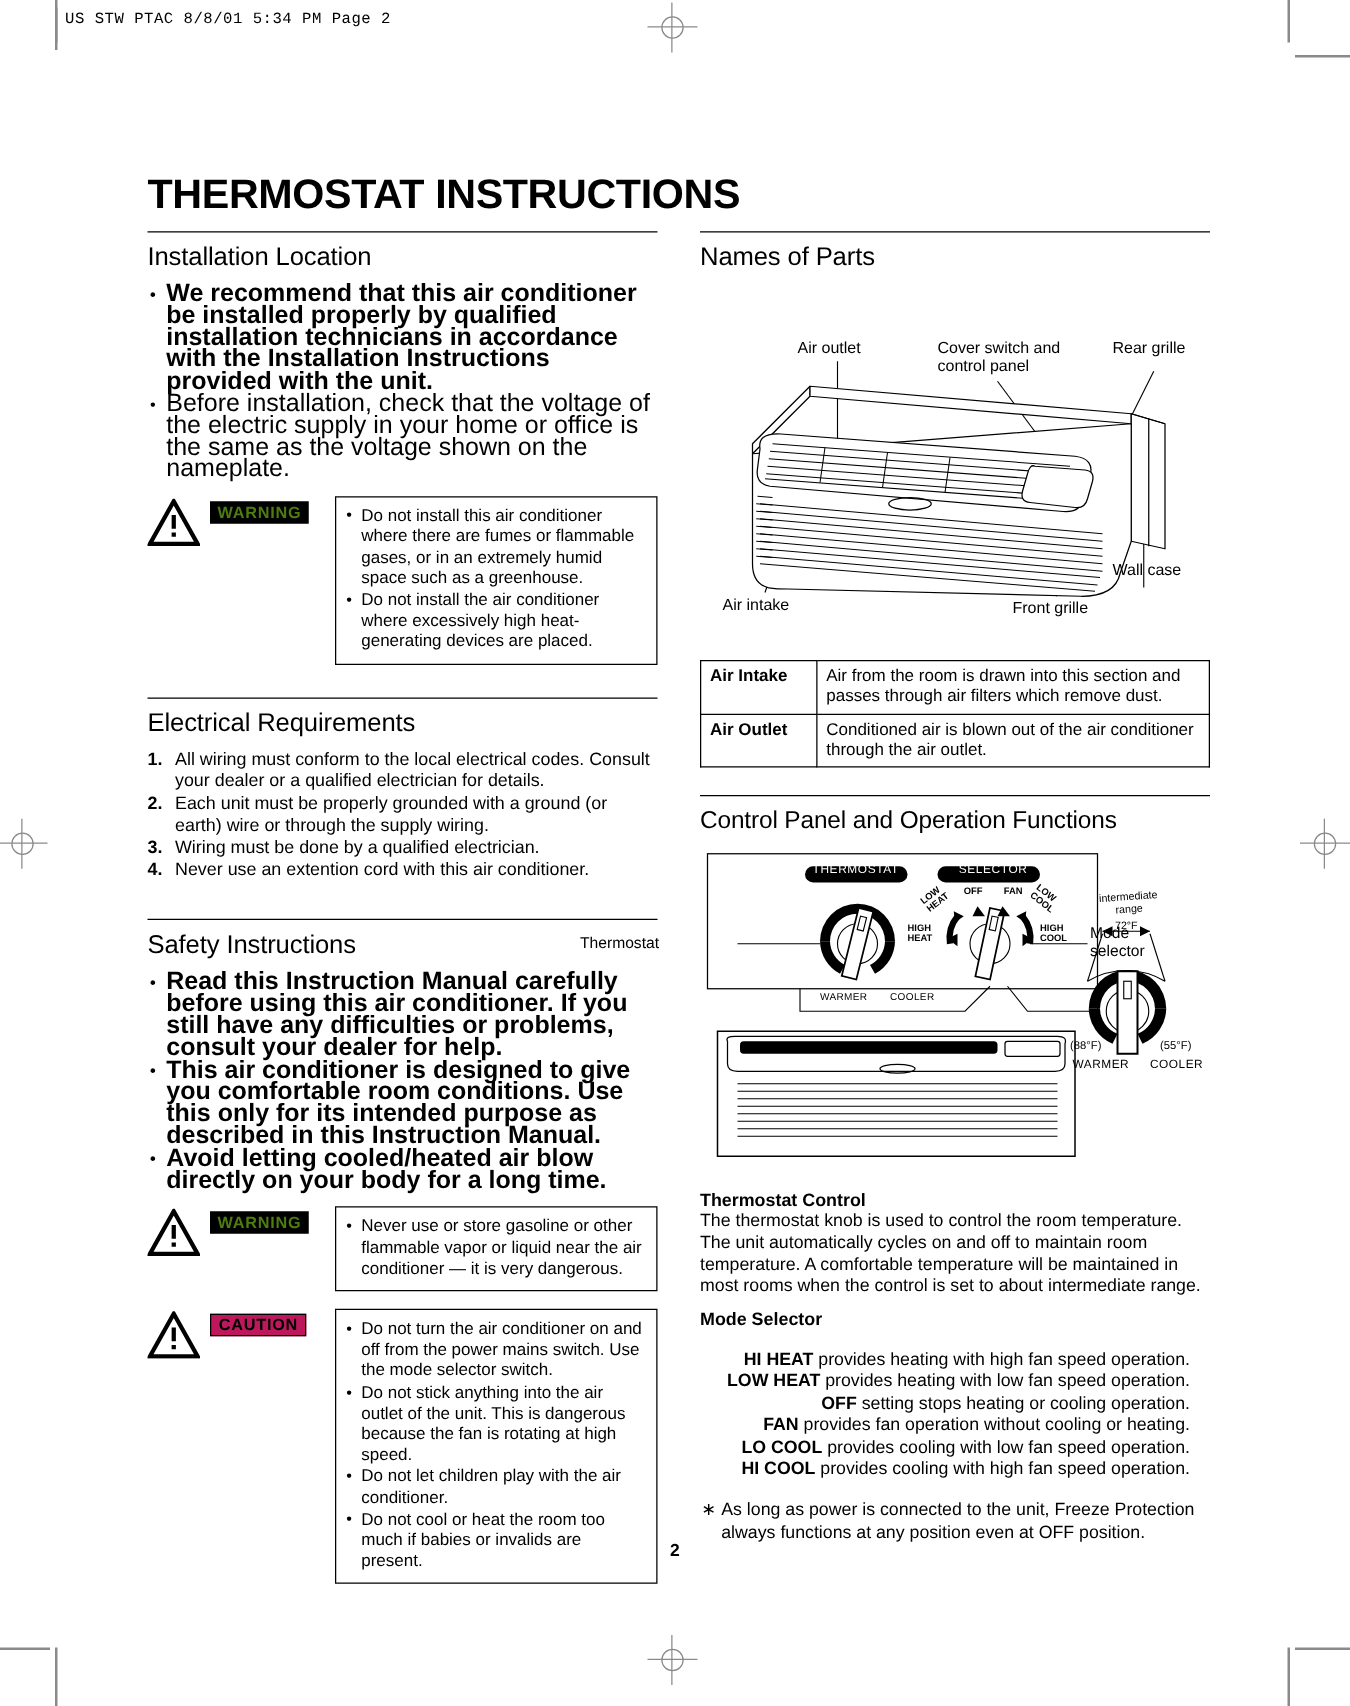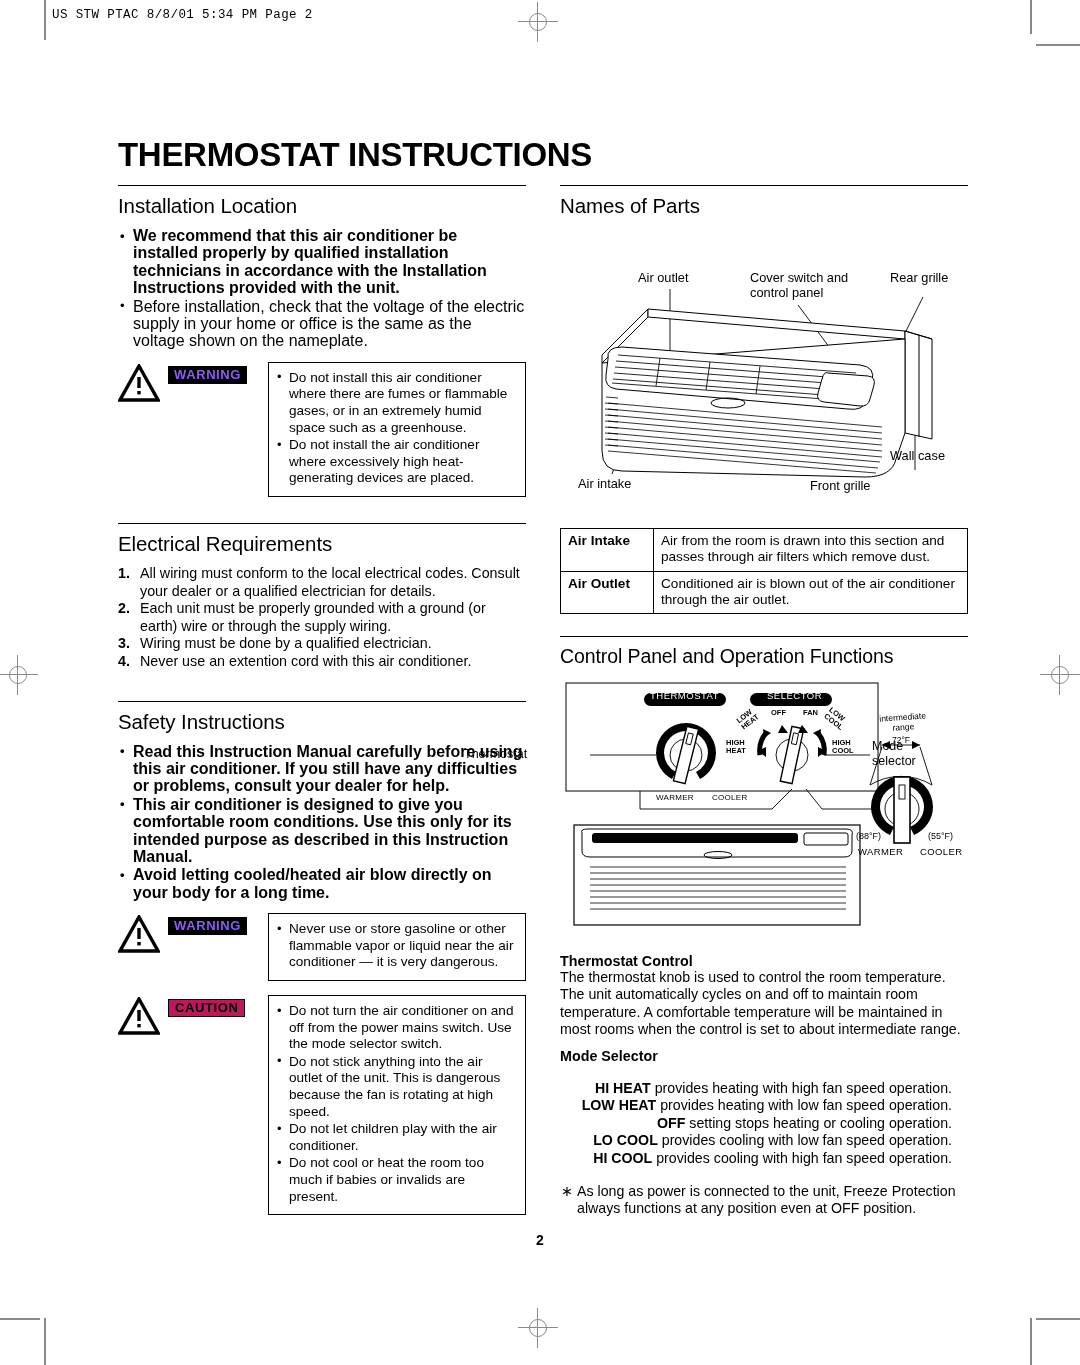--- a/index.html
+++ b/index.html
@@ -70,21 +70,21 @@
     margin: 2px 0 9px 0;
     letter-spacing: -0.1px;
   }
   .sec-space { height: 26px; }
 
   ul.bul, ol.num { margin: 0; padding: 0; list-style: none; }
   ul.bul > li {
     position: relative;
     padding-left: 15px;
     margin-bottom: 1px;
-    font-size: 16px;
+    font-size: 20px;
     line-height: 17.4px;
   }
   ul.bul > li::before {
     content: "\2022";
     position: absolute; left: 2px; top: -0.5px;
     font-size: 13px;
   }
   ul.bul > li.b { font-weight: bold; }
 
   ol.num > li {
@@ -112,21 +112,21 @@
   .tri svg { display: block; }
   .tag {
     margin-left: 8px;
     margin-top: 2px;
     font-size: 13px;
     font-weight: bold;
     letter-spacing: 0.6px;
     padding: 2px 6px 3px 6px;
     line-height: 13px;
   }
-  .tag.inv { background: #000; color: #8b5cf6; }
+  .tag.inv { background: #000; color: #4d7c0f; }
   .tag.out { background: #be185d; color: #000; border: 1.8px solid #000; padding: 1px 6px 2px 6px; }
   .notice-box {
     flex: 1 1 auto;
     border: 1.6px solid #000;
     padding: 7px 8px 8px 6px;
   }
   .notice-box ul.bul > li {
     font-size: 13.6px;
     line-height: 16.6px;
     font-weight: normal;
@@ -523,20 +523,21 @@
     </div>
 
     <div class="sub-head">Thermostat Control</div>
     <p class="para">The thermostat knob is used to control the room temperature. The unit automatically cycles on and off to maintain room temperature. A comfortable temperature will be maintained in most rooms when the control is set to about intermediate range.</p>
 
     <div class="sub-head" style="margin-top:10px;">Mode Selector</div>
     <ul class="modelist">
       <li><b>HI HEAT</b><span> provides heating with high fan speed operation.</span></li>
       <li><b>LOW HEAT</b><span> provides heating with low fan speed operation.</span></li>
       <li><b>OFF</b><span> setting stops heating or cooling operation.</span></li>
+      <li><b>FAN</b><span> provides fan operation without cooling or heating.</span></li>
       <li><b>LO COOL</b><span> provides cooling with low fan speed operation.</span></li>
       <li><b>HI COOL</b><span> provides cooling with high fan speed operation.</span></li>
     </ul>
     <div class="footnote">
       <span class="ast">∗</span>
       <span>As long as power is connected to the unit, Freeze Protection always functions at any position even at OFF position.</span>
     </div>
 
   </div>
 

